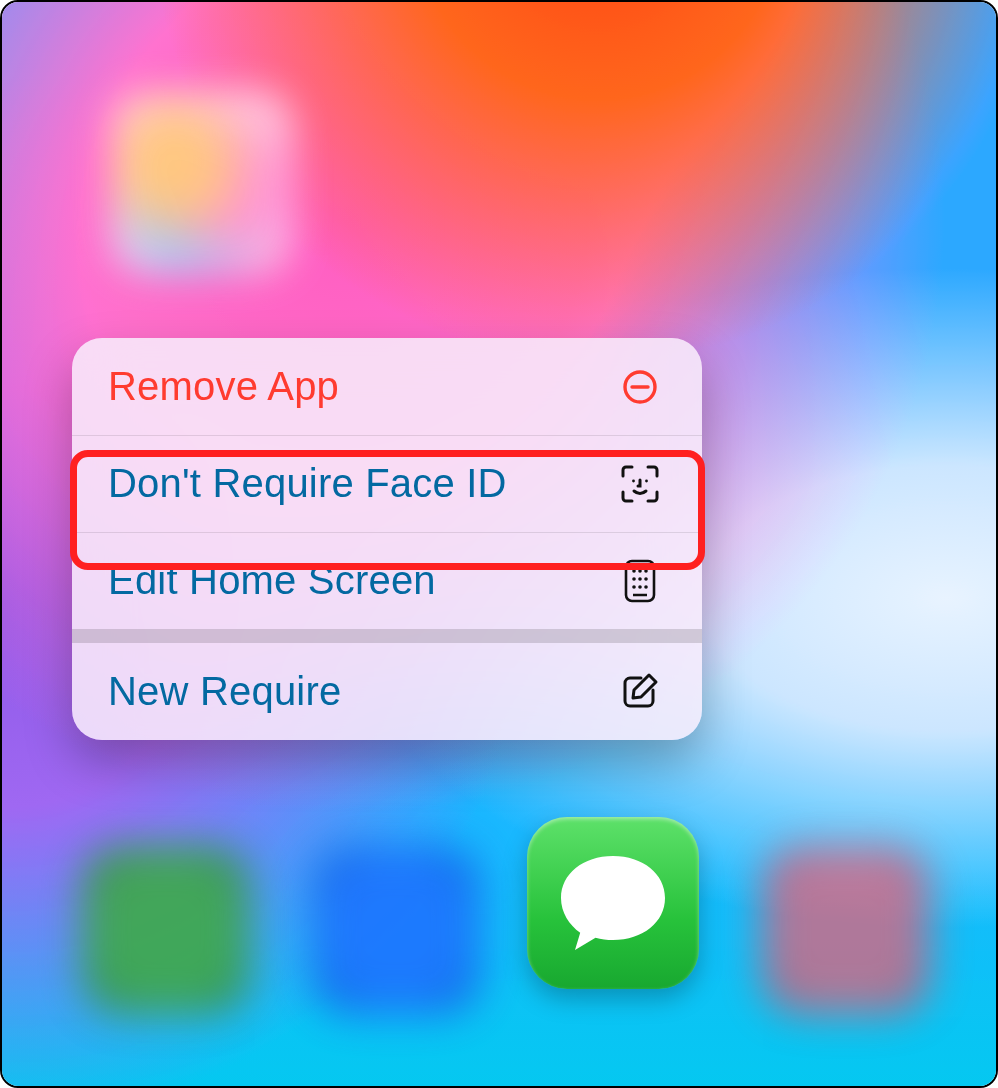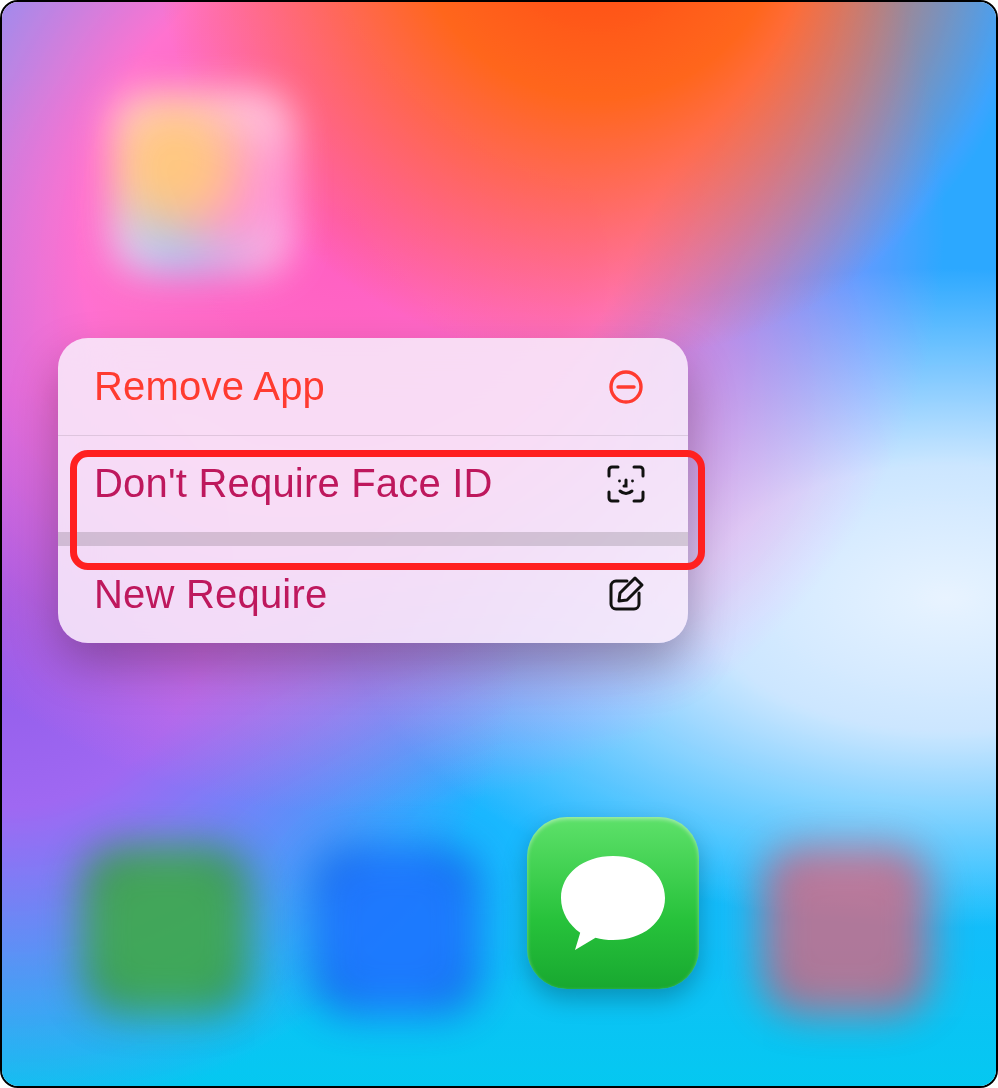--- a/index.html
+++ b/index.html
@@ -58,33 +58,33 @@
       left: 525px; top: 815px;
       width: 172px; height: 172px;
       border-radius: 40px;
       background: linear-gradient(180deg, #5ee16a 0%, #27c23b 60%, #18a830 100%);
       box-shadow: 0 10px 24px rgba(0,0,0,0.25), inset 0 2px 4px rgba(255,255,255,0.45);
       display:flex; align-items:center; justify-content:center;
     }
 
     .context-menu {
       position: absolute;
-      left: 56px; top: 336px;
+      left: 70px; top: 336px;
       width: 630px;
       border-radius: 30px;
       overflow: hidden;
       background: rgba(248, 238, 252, 0.86);
       backdrop-filter: blur(30px);
       box-shadow: 0 22px 48px rgba(0,0,0,0.28);
     }
     .menu-item {
       display: flex; align-items: center; justify-content: space-between;
       padding: 26px 40px 26px 36px;
       font-size: 40px; letter-spacing: 0.2px;
-      color: #be185d;
+      color: #0369a1;
       cursor: pointer;
       position: relative;
     }
     .menu-item + .menu-item::before{
       content:""; position:absolute; left:0; right:0; top:0; height:1px;
       background: rgba(0,0,0,0.10);
     }
     .menu-sep { height: 14px; background: rgba(0,0,0,0.14); }
     .menu-sep + .menu-item::before{ display:none; }
     .menu-item.destructive { color: #ff3b30; }
@@ -139,20 +139,38 @@
           <path d="M4 29 v6 a3 3 0 0 0 3 3 h6"></path>
             <path d="M38 29 v6 a3 3 0 0 1-3 3 h-6"></path>
           <circle cx="14.5" cy="18" r="1.4" fill="#111" stroke="none"></circle>
             <circle cx="27.5" cy="18" r="1.4" fill="#111" stroke="none"></circle>
           <path d="M21 17 v6 h-2"></path>
             <path d="M15 28 q6 5 12 0"></path>
         </svg>
       </span>
     </div>
 
+    <div class="menu-item">
+      <span>Edit Home Screen</span>
+      <span class="menu-icon">
+        <svg width="32" height="44" viewBox="0 0 32 44" fill="none" stroke="#111" stroke-width="2.6">
+          <rect x="2" y="2" width="28" height="40" rx="6"></rect>
+          <circle cx="10" cy="12" r="1.8" fill="#111" stroke="none"></circle>
+            <circle cx="16" cy="12" r="1.8" fill="#111" stroke="none"></circle>
+            <circle cx="22" cy="12" r="1.8" fill="#111" stroke="none"></circle>
+          <circle cx="10" cy="20" r="1.8" fill="#111" stroke="none"></circle>
+            <circle cx="16" cy="20" r="1.8" fill="#111" stroke="none"></circle>
+            <circle cx="22" cy="20" r="1.8" fill="#111" stroke="none"></circle>
+          <circle cx="10" cy="28" r="1.8" fill="#111" stroke="none"></circle>
+            <circle cx="16" cy="28" r="1.8" fill="#111" stroke="none"></circle>
+            <circle cx="22" cy="28" r="1.8" fill="#111" stroke="none"></circle>
+          <line x1="9" y1="36" x2="23" y2="36"></line>
+        </svg>
+      </span>
+    </div>
 
     <div class="menu-sep"></div>
 
     <div class="menu-item">
       <span>New Require</span>
       <span class="menu-icon">
         <svg width="42" height="42" viewBox="0 0 42 42" fill="none" stroke="#111" stroke-width="3" stroke-linecap="round" stroke-linejoin="round">
           <path d="M22 7 H11 a5 5 0 0 0-5 5 v18 a5 5 0 0 0 5 5 h18 a5 5 0 0 0 5-5 V19"></path>
           <path d="M30 4 l7 7 -15 15 -8 1 1-8 z"></path>
         </svg>

